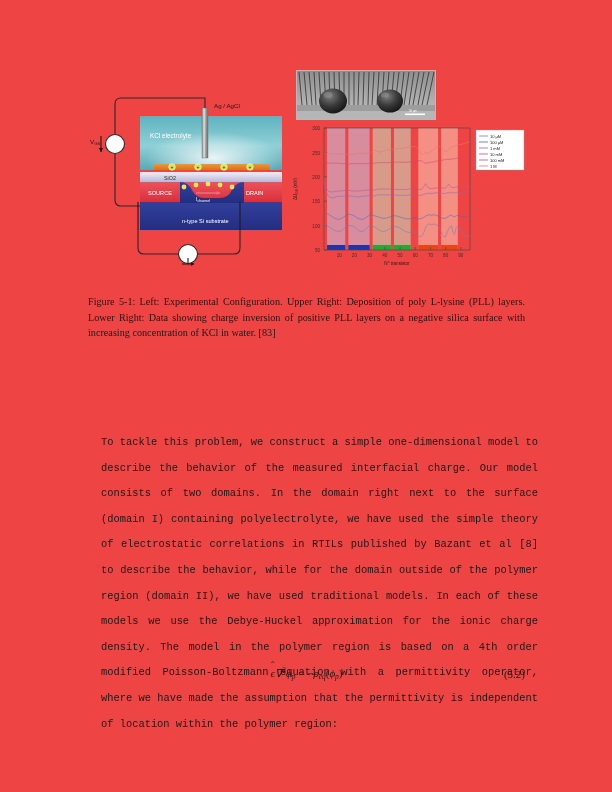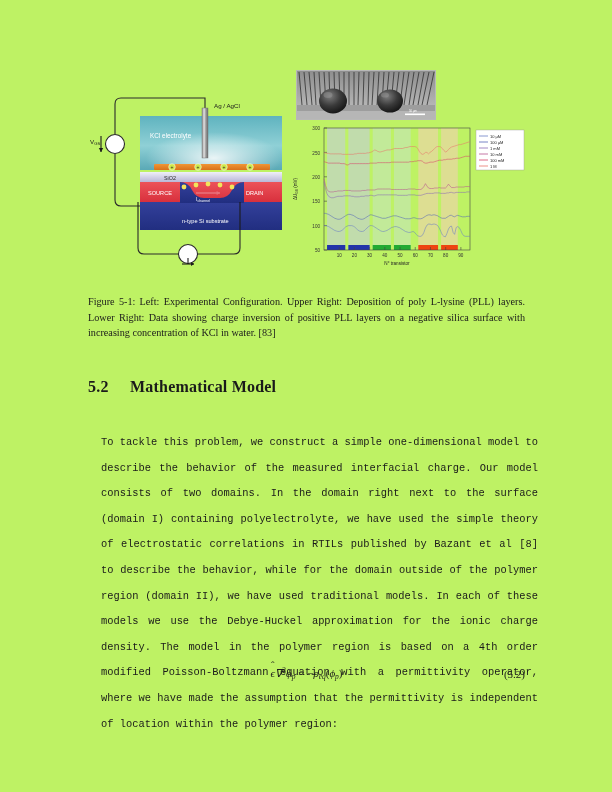--- a/index.html
+++ b/index.html
@@ -13,21 +13,21 @@
     position: relative;
     font-family: "Liberation Serif", serif;
     color: #1a1a1a;
     overflow: hidden;
   }
   .page {
     position: absolute;
     inset: 0;
     width: 612px;
     height: 792px;
-    background: #bef264;
+    background: #ef4444;
   }
 
   
   .figure-block {
     position: absolute;
     left: 88px;
     top: 66px;
     width: 440px;
     height: 210px;
   }
@@ -425,23 +425,20 @@
           <line x1="191" y1="38" x2="200" y2="38" stroke="#d6456b" stroke-width="0.8"></line>
           <text x="202" y="39.7" font-family="Liberation Sans, sans-serif" font-size="4" fill="#222">100 mM</text>
           <line x1="191" y1="44" x2="200" y2="44" stroke="#e8756b" stroke-width="0.8"></line>
           <text x="202" y="45.7" font-family="Liberation Sans, sans-serif" font-size="4" fill="#222">1 M</text>
         </svg>
     </div>
   </div>
 
   <div class="caption">Figure 5-1: Left: Experimental Configuration. Upper Right: Deposition of poly L-lysine (PLL) layers. Lower Right: Data showing charge inversion of positive PLL layers on a negative silica surface with increasing concentration of KCl in water. [83]</div>
 
-  <div class="section-heading">
-    <span class="secnum">5.2</span><span>Mathematical Model</span>
-  </div>
 
   <div class="body-par">To tackle this problem, we construct a simple one-dimensional model to describe the behavior of the measured interfacial charge. Our model consists of two domains. In the domain right next to the surface (domain I) containing polyelectrolyte, we have used the simple theory of electrostatic correlations in RTILs published by Bazant et al [8] to describe the behavior, while for the domain outside of the polymer region (domain II), we have used traditional models. In each of these models we use the Debye-Huckel approximation for the ionic charge density. The model in the polymer region is based on a 4th order modified Poisson-Boltzmann equation with a permittivity operator, where we have made the assumption that the permittivity is independent of location within the polymer region:</div>
 
   <div class="equation eq1">
     <span class="eq-body"><span class="hatwrap"><span class="hat">̂</span><span class="mi">ϵ</span></span><span class="mi">∇</span><span class="sup">2</span><span class="mi">ϕ</span><span class="sub">p</span> = −<span class="mi">ρ</span><span class="sub">eq</span>(<span class="mi">ϕ</span><span class="sub">p</span>)</span>
     <span class="eq-num">(5.2)</span>
   </div>
 
 
 

